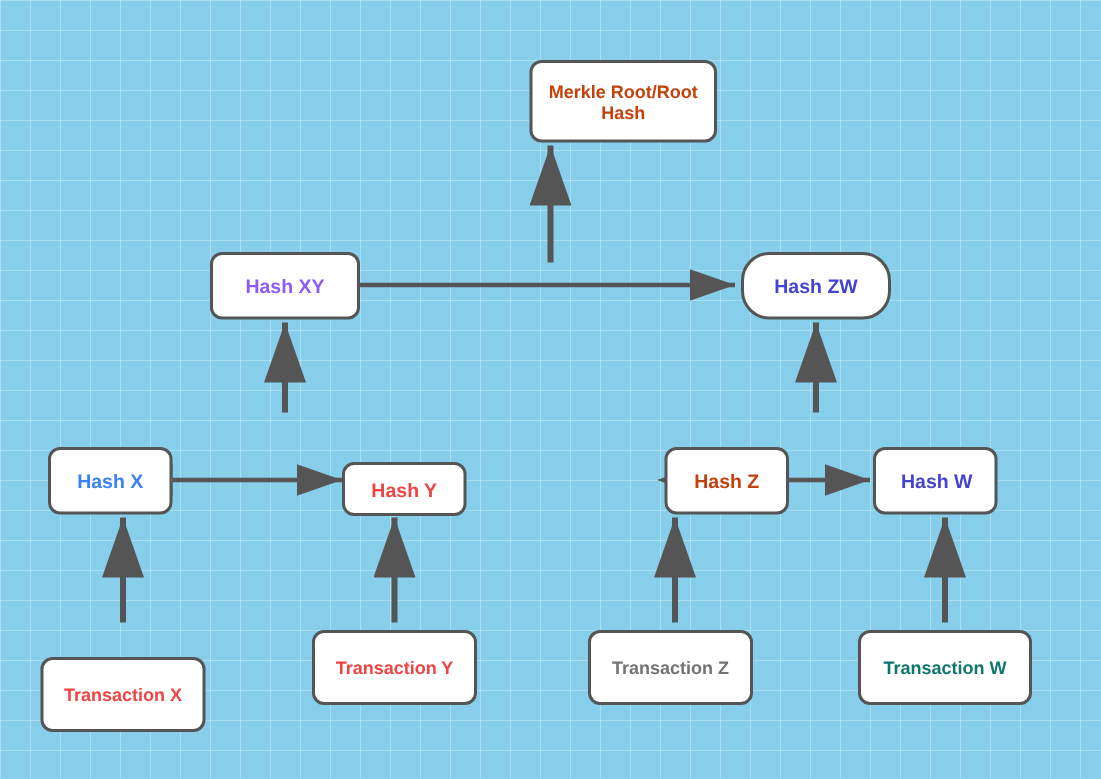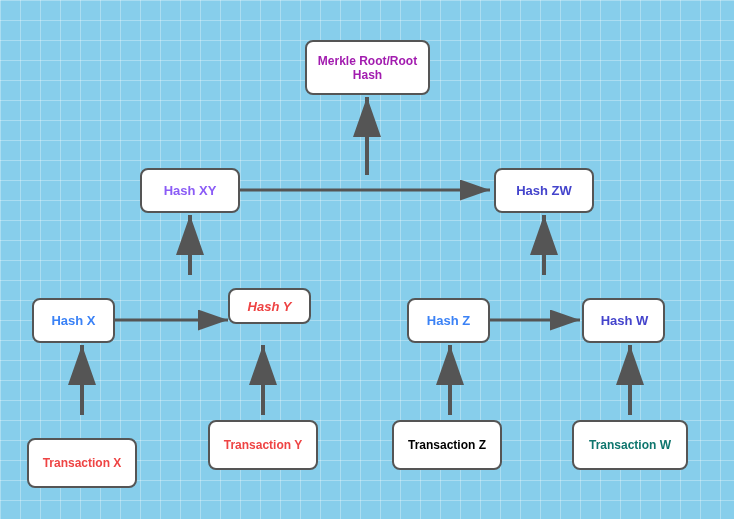--- a/index.html
+++ b/index.html
@@ -21,30 +21,30 @@
       border: 2px solid #555;
       border-radius: 8px;
       display: flex;
       align-items: center;
       justify-content: center;
       text-align: center;
       font-size: 13px;
       font-weight: bold;
       padding: 6px 8px;
     }
-    .node-merkle { color: #a21caf; }
+    .node-merkle { color: #c2410c; margin-left: 48px; }
     .hash-xy { color: #8b5cf6; }
     .hash-zw { color: #44c; }
     .hash-x { color: #3b82f6; text-align: center; }
     .hash-y { color: #e44; }
-    .hash-z { color: #3b82f6; }
+    .hash-z { color: #c2410c; margin-left: 36px; }
     .hash-w { color: #44c; }
     .tx-x { color: #e44; }
     .tx-y { color: #e44; }
-    .tx-z { color: #000000; justify-content: center; }
+    .tx-z { color: #737373; justify-content: center; }
     .tx-w { color: #0f766e; }
 
     svg.arrows {
       position: absolute;
       top: 0; left: 0;
       width: 734px;
       height: 519px;
       pointer-events: none;
     }
   </style>
@@ -86,29 +86,29 @@
   <div>
     <span>Merkle Root/Root</span><br>
     <span>Hash</span>
   </div>
 </div>
 
 <div class="node hash-xy" style="left:140px; top:168px; width:100px; height:45px;">
   <span>Hash XY</span>
 </div>
 
-<div class="node hash-zw" style="left:494px; top:168px; width:100px; height:45px;">
+<div class="node hash-zw" style="left:494px; top:168px; width:100px; height:45px;border-radius:19px;">
   <span>Hash ZW</span>
 </div>
 
 <div class="node hash-x" style="left:32px; top:298px; width:83px; height:45px;">
   <span>Hash X</span>
 </div>
 
-<div class="node hash-y" style="left:228px; top:288px; width:83px; height:36px;font-style:italic;">
+<div class="node hash-y" style="left:228px; top:308px; width:83px; height:36px;">
   <span>Hash Y</span>
 </div>
 
 <div class="node hash-z" style="left:407px; top:298px; width:83px; height:45px;">
   <span>Hash Z</span>
 </div>
 
 <div class="node hash-w" style="left:582px; top:298px; width:83px; height:45px;padding-left:10px;">
   <span>Hash W</span>
 </div>

